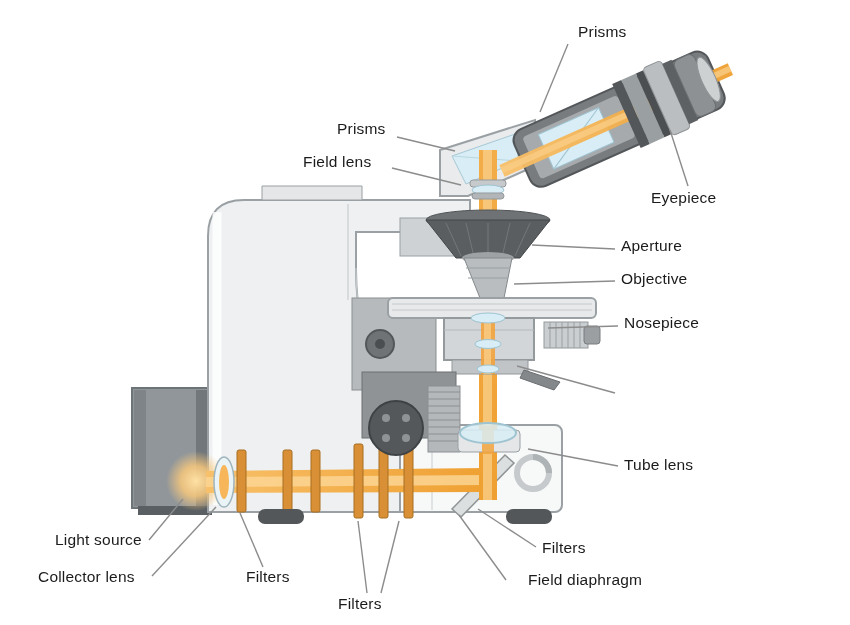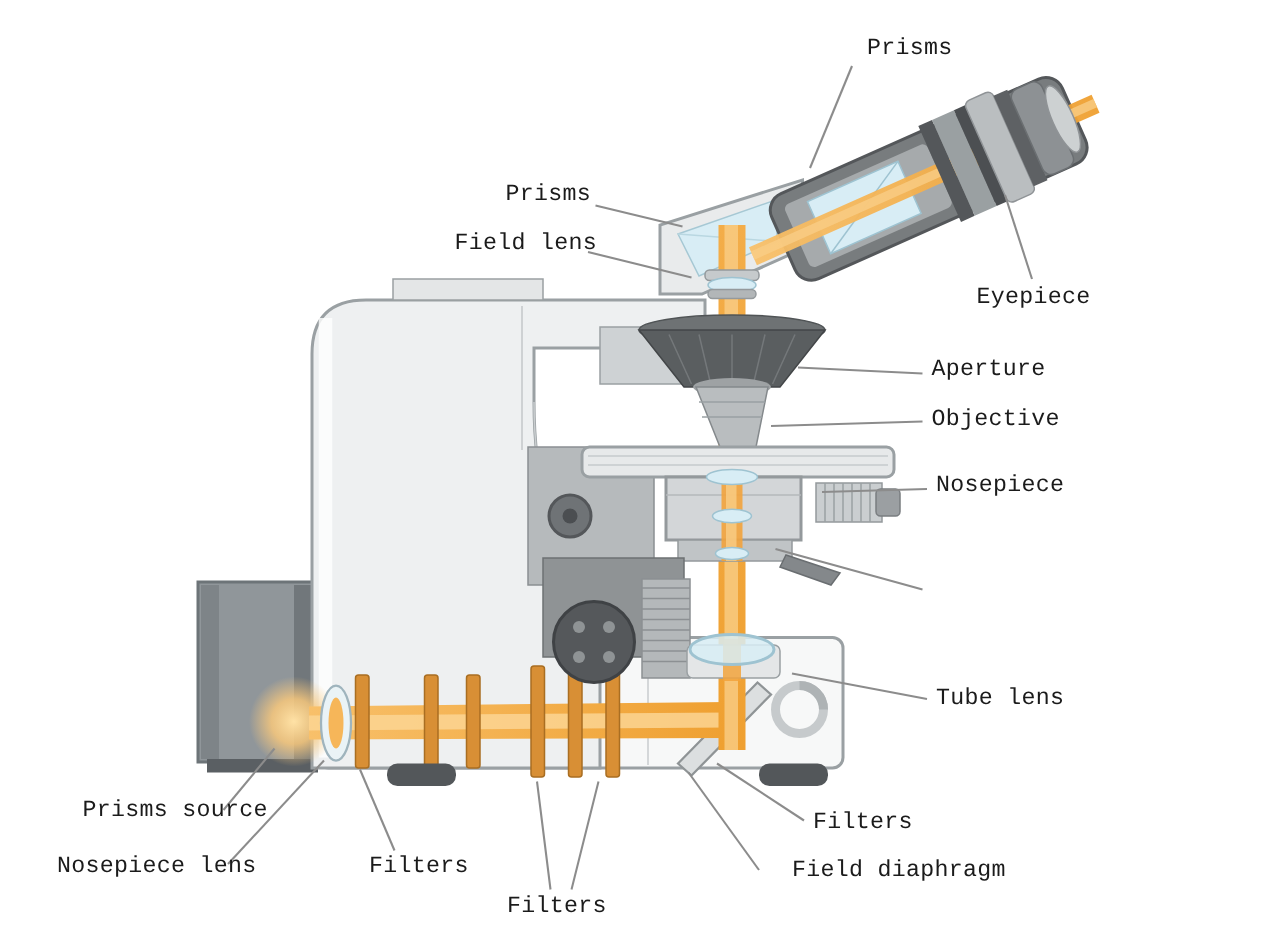--- a/index.html
+++ b/index.html
@@ -4,21 +4,20 @@
 <style>
   html,body{margin:0;padding:0;background:#ffffff;}
   .stage{
     position:relative;width:850px;height:625px;background:#ffffff;
     font-family:"Liberation Sans",sans-serif;overflow:hidden;
   }
   .stage svg{position:absolute;left:0;top:0;}
   .lbl{
     position:absolute;font-size:15.5px;color:#1b1b1b;white-space:nowrap;
     letter-spacing:.2px;
-    font-family:Liberation Mono, monospace;
   }
   
   #lbl-prisms-top{left:578px;top:23px}
   #lbl-prisms-head{left:337px;top:120px}
   #lbl-tube-lens{left:303px;top:153px}
   #lbl-eyepiece{left:651px;top:189px}
   #lbl-nosepiece{left:621px;top:237px}
   #lbl-objective{left:621px;top:270px}
   #lbl-condenser{left:624px;top:314px}
   #lbl-aperture{left:621px;top:384px}
@@ -235,17 +234,17 @@
   <div class="lbl" id="lbl-prisms-top">Prisms</div>
   <div class="lbl" id="lbl-prisms-head">Prisms</div>
   <div class="lbl" id="lbl-tube-lens">Field lens</div>
   <div class="lbl" id="lbl-eyepiece">Eyepiece</div>
   <div class="lbl" id="lbl-nosepiece">Aperture</div>
   <div class="lbl" id="lbl-objective">Objective</div>
   <div class="lbl" id="lbl-condenser">Nosepiece</div>
   <div class="lbl" id="lbl-field-lens">Tube lens</div>
   <div class="lbl" id="lbl-mirror">Filters</div>
   <div class="lbl" id="lbl-field-diaphragm">Field diaphragm</div>
-  <div class="lbl" id="lbl-light-source">Prisms source</div>
-  <div class="lbl" id="lbl-collector-lens">Nosepiece lens</div>
+  <div class="lbl" id="lbl-light-source">Light source</div>
+  <div class="lbl" id="lbl-collector-lens">Collector lens</div>
   <div class="lbl" id="lbl-filters-left">Filters</div>
   <div class="lbl" id="lbl-filters-bottom">Filters</div>
 </div>
 
 </body></html>

